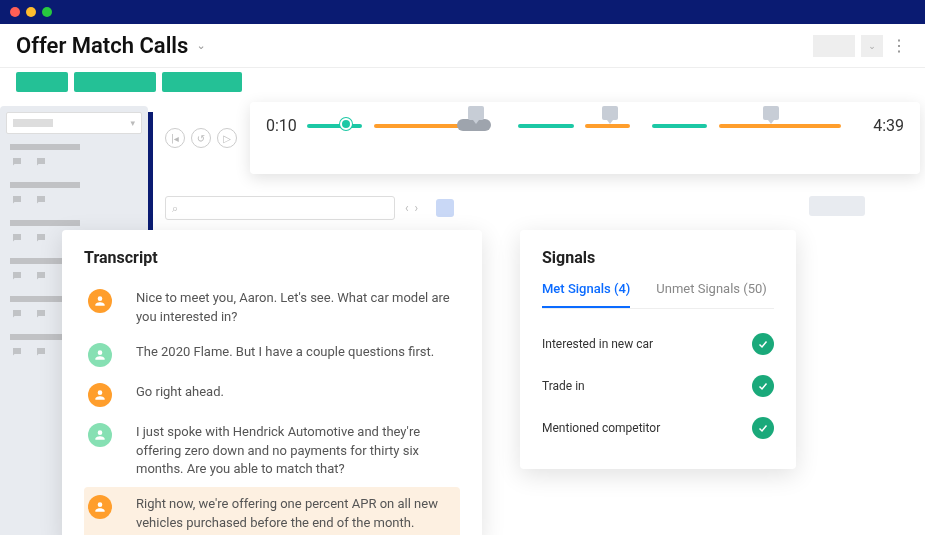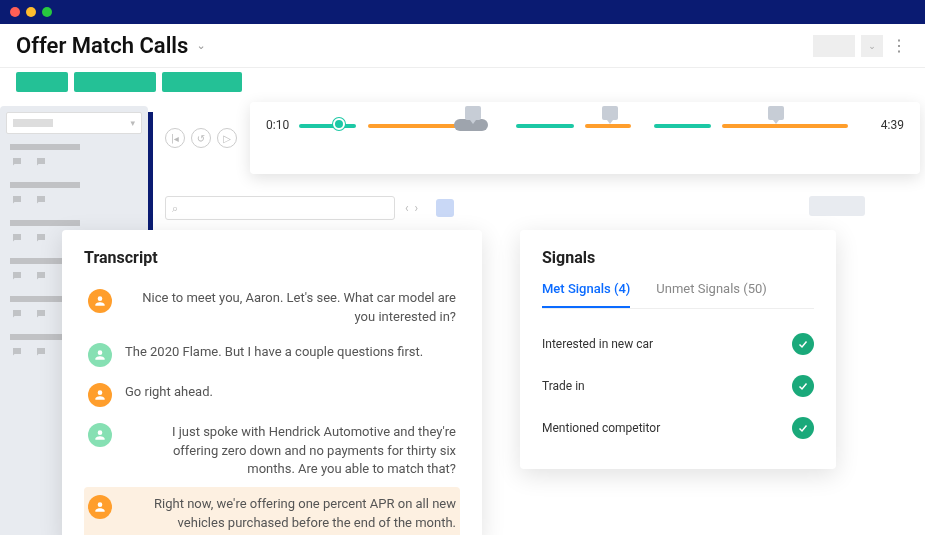--- a/index.html
+++ b/index.html
@@ -36,42 +36,42 @@
 .media-controls { position:absolute; left:165px; top:128px; display:flex; gap:6px; z-index:0; }
 .media-controls .btn { width:20px; height:20px; border-radius:50%; border:1px solid #ccc; display:flex; align-items:center; justify-content:center; color:#bbb; font-size:10px; }
 
 .search-row { position:absolute; left:165px; top:196px; display:flex; align-items:center; gap:10px; z-index:0;}
 .search-box { width:230px; height:24px; border:1px solid #ddd; border-radius:3px; display:flex; align-items:center; padding:0 6px; color:#bbb; font-size:12px; }
 .pager { color:#bbb; font-size:12px; display:flex; gap:6px; }
 .small-btn { width:18px; height:18px; background:#c9d8f6; border-radius:3px; margin-left:8px;}
 
 .timeline-card { position:absolute; left:250px; top:102px; width:670px; height:72px; background:#fff; box-shadow:0 4px 16px rgba(0,0,0,.12); border-radius:4px; z-index:5; padding:10px 16px 6px; }
 .timeline-track { position:relative; height:26px; display:flex; align-items:center; }
-.time-label { font-size:12px; color:#333; }
+.time-label { font-size:16px; color:#333; }
 .track { position:relative; flex:1; height:6px; margin:0 10px; }
 .seg { position:absolute; top:2px; height:4px; border-radius:2px; }
 .seg.caller{background:#1cc8a5;} .seg.agent{background:#ff9e2c;}
 .marker { position:absolute; top:-16px; width:16px; height:14px; background:#c7cdd6; border-radius:2px; }
 .marker:after { content:""; position:absolute; left:5px; bottom:-4px; width:0; height:0; border-left:3px solid transparent; border-right:3px solid transparent; border-top:4px solid #c7cdd6; }
 .playhead { position:absolute; top:-4px; width:12px; height:12px; background:#1cc8a5; border:2px solid #fff; border-radius:50%; box-shadow:0 0 0 1px #1cc8a5; }
 .scrub-pill { position:absolute; top:-3px; height:12px; width:34px; background:#9ea4ad; border-radius:6px; }
 .legend { display:flex; justify-content:flex-end; gap:16px; margin-top:8px; font-size:12px; color:#333; }
 .legend .dot{ width:8px; height:8px; border-radius:50%; display:inline-block; margin-right:4px; }
 .dot.caller{background:#1cc8a5;} .dot.agent{background:#ff9e2c;}
 
 .transcript-card { position:absolute; left:62px; top:230px; width:420px; background:#fff; box-shadow:0 6px 24px rgba(0,0,0,.12); border-radius:4px; z-index:10; padding:18px 22px 0; }
 .card-title { font-size:16px; font-weight:700; color:#222; margin-bottom:14px; }
-.t-row { display:flex; gap:13px; padding:8px 4px;text-align:right; }
+.t-row { display:flex; gap:24px; padding:8px 4px; }
 .avatar { width:24px; height:24px; border-radius:50%; flex-shrink:0; display:flex; align-items:center; justify-content:center; }
 .avatar.agent{ background:#ff9e2c;} .avatar.caller{ background:#86e0b3; }
 .avatar svg { width:14px; height:14px; fill:#fff; }
 .t-text { font-size:13px; line-height:1.45; color:#555; }
 .t-row.hl { background:#fdf0e1; border-radius:4px; }
 
-.signals-card { position:absolute; left:520px; top:230px; width:316px; background:#fff; box-shadow:0 6px 24px rgba(0,0,0,.12); border-radius:4px; z-index:10; padding:18px 22px 20px; }
+.signals-card { position:absolute; left:520px; top:230px; width:276px; background:#fff; box-shadow:0 6px 24px rgba(0,0,0,.12); border-radius:4px; z-index:10; padding:18px 22px 20px; }
 .sig-tabs { display:flex; gap:26px; border-bottom:1px solid #eee; margin-bottom:14px; }
 .sig-tab { font-size:13px; padding-bottom:10px; color:#888; cursor:pointer; }
 .sig-tab.active { color:#0b6bff; border-bottom:2px solid #0b6bff; font-weight:500; }
 .sig-row { display:flex; align-items:center; justify-content:space-between; padding:10px 0; font-size:12px; color:#333; }
 .check { width:22px; height:22px; border-radius:50%; background:#1aa97a; display:flex; align-items:center; justify-content:center; }
 .check svg { width:12px; height:12px; stroke:#fff; stroke-width:3; fill:none; }
 .right-ph { position:absolute; right:60px; top:196px; width:56px; height:20px; background:#e8ebf0; border-radius:3px;}
 </style>
 </head>
 <body>

